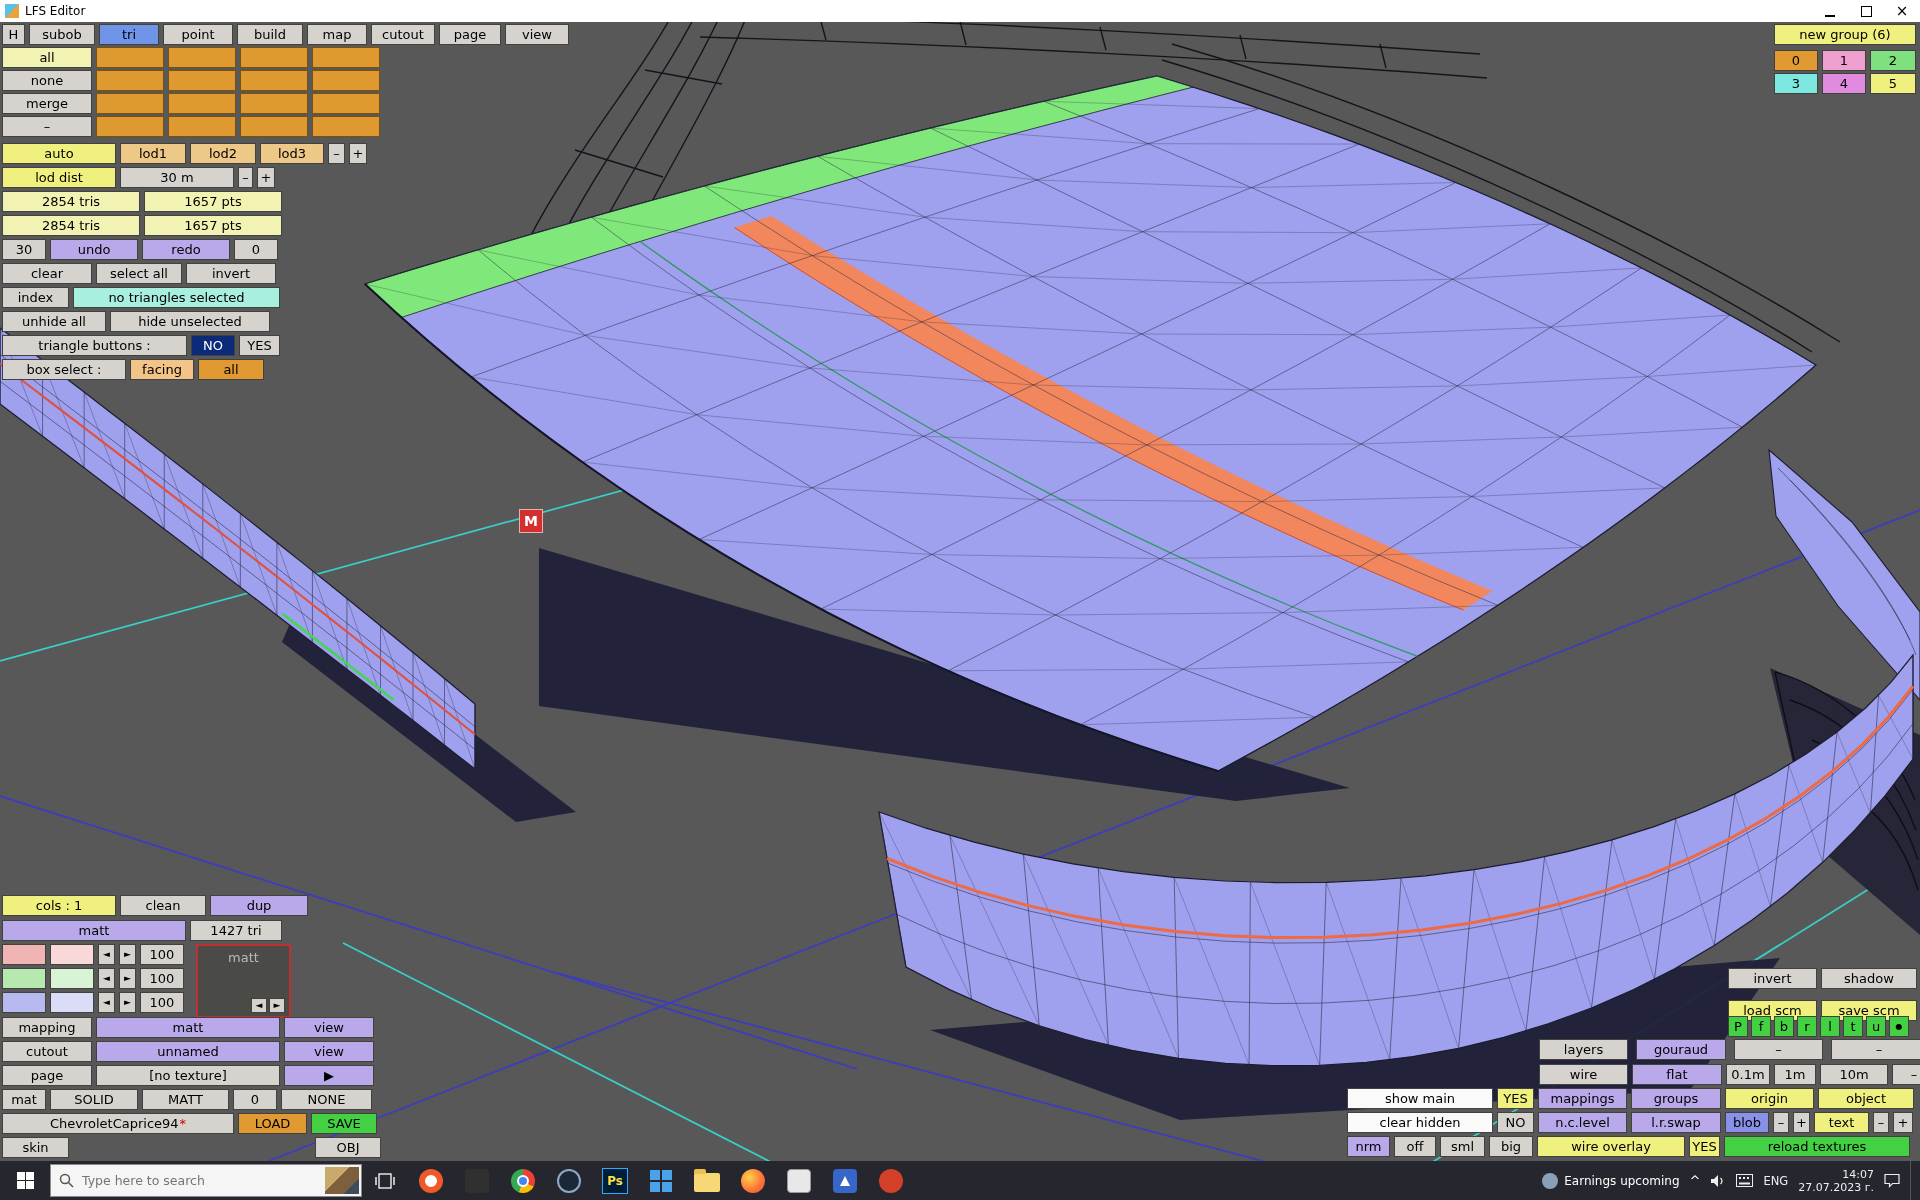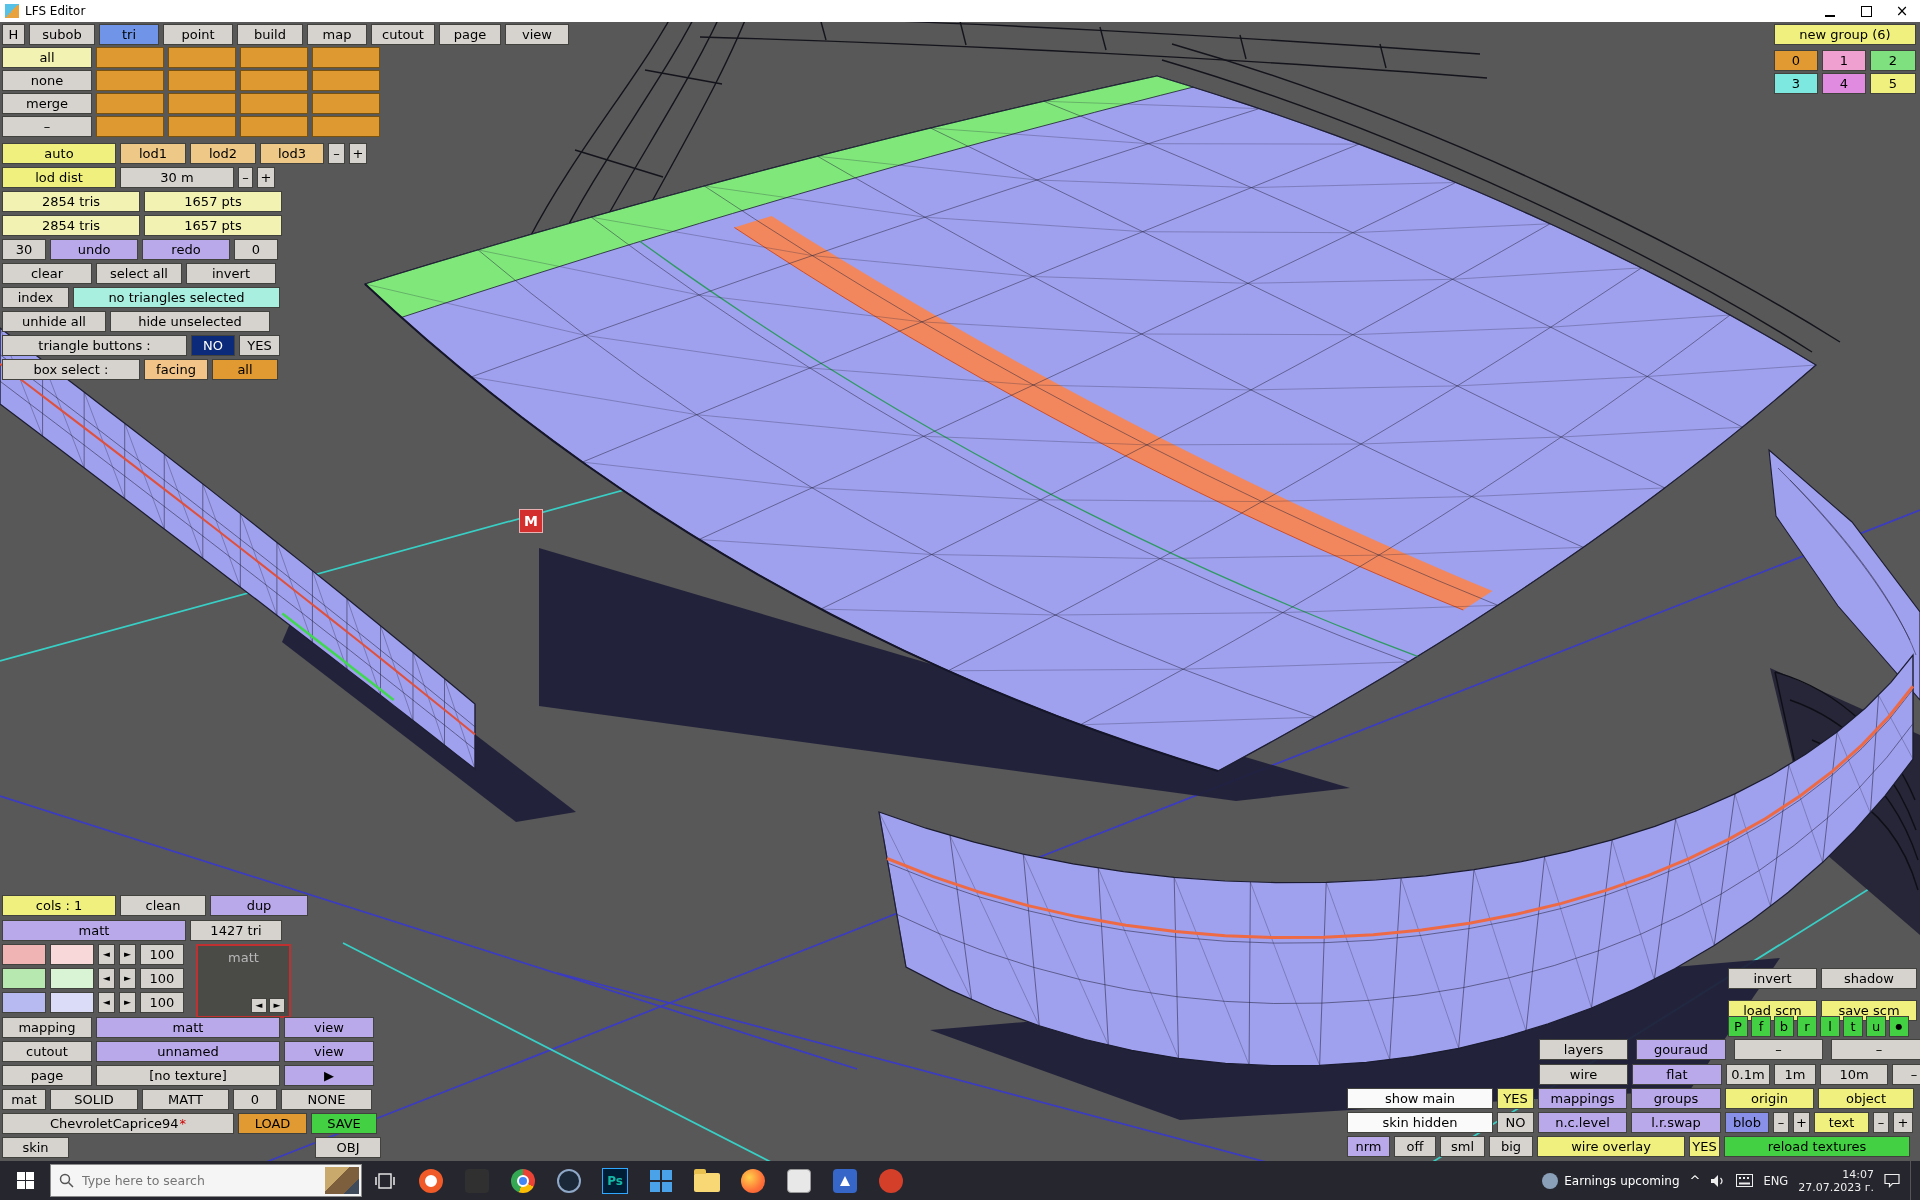--- a/index.html
+++ b/index.html
@@ -61,21 +61,21 @@
   .tb-search .simg{width:34px;height:27px;margin-left:auto;
              background:linear-gradient(135deg,#c9a96c 0 40%,#7d5f3d 40% 75%,#3f4a5a 75% 100%);}
   .ticon{width:46px;height:39px;display:flex;align-items:center;justify-content:center;}
   .ic-circle{width:24px;height:24px;border-radius:50%;}
   .ic-square{width:24px;height:24px;border-radius:4px;}
   .ic-donut{width:24px;height:24px;border-radius:50%;background:#fff;border:6px solid #f05a28;box-sizing:border-box;}
   .ic-chrome{width:24px;height:24px;border-radius:50%;
      background:conic-gradient(#ea4335 0 120deg,#fbbc05 120deg 200deg,#34a853 200deg 360deg);position:relative;}
   .ic-chrome::after{content:"";position:absolute;left:6px;top:6px;width:12px;height:12px;border-radius:50%;
      background:#4285f4;border:2px solid #fff;box-sizing:border-box;}
-  .ic-ps{width:24px;height:24px;background:#001e36;color:#14b8a6;font-size:12px;font-weight:bold;
+  .ic-ps{width:24px;height:24px;background:#001e36;color:#fde047;font-size:12px;font-weight:bold;
      display:flex;align-items:center;justify-content:center;border:1px solid #31a8ff;}
   .ic-tiles{width:22px;height:22px;display:grid;grid-template-columns:10px 10px;grid-template-rows:10px 10px;gap:2px;}
   .ic-tiles span{background:#4aa3e8;}
   .ic-folder{width:26px;height:19px;background:#f8d775;border-radius:2px;position:relative;margin-top:4px;}
   .ic-folder::before{content:"";position:absolute;left:0;top:-4px;width:12px;height:5px;background:#e8c14f;
      border-radius:2px 2px 0 0;}
   .tb-tray{margin-left:auto;display:flex;align-items:center;gap:10px;padding-right:4px;height:39px;}
   .tb-widget{display:flex;align-items:center;gap:6px;font-size:12px;color:#fff;}
   .tb-widget .w-ico{width:16px;height:16px;border-radius:50%;background:#8aa0b8;display:inline-block;}
   .tb-caret{font-size:13px;color:#fff;}
@@ -383,21 +383,21 @@
   <div class="row" style="left:2px;top:311px;">
     <div class="b" style="width:104px">unhide all</div>
     <div class="b" style="width:160px">hide unselected</div>
   </div>
   <div class="row" style="left:2px;top:335px;">
     <div class="b" style="width:185px">triangle buttons :</div>
     <div class="b c-navy" style="width:44px">NO</div>
     <div class="b" style="width:41px">YES</div>
   </div>
   <div class="row" style="left:2px;top:359px;">
-    <div class="b" style="width:138px">box select :</div>
+    <div class="b" style="width:124px">box select :</div>
     <div class="b c-ltorange" style="width:64px">facing</div>
     <div class="b c-orange" style="width:66px">all</div>
   </div>
 
   <div class="row" style="left:2px;top:895px;">
     <div class="b c-yellow" style="width:114px">cols : 1</div>
     <div class="b" style="width:86px">clean</div>
     <div class="b c-violet" style="width:98px">dup</div>
   </div>
   <div class="row" style="left:2px;top:920px;">
@@ -502,21 +502,21 @@
   </div>
   <div class="row" style="left:1347px;top:1088px;">
     <div class="b c-white" style="width:146px">show main</div>
     <div class="b c-yellow" style="width:37px">YES</div>
     <div class="b c-violet" style="width:89px">mappings</div>
     <div class="b c-violet" style="width:90px">groups</div>
     <div class="b c-yellow" style="width:89px">origin</div>
     <div class="b c-yellow" style="width:96px">object</div>
   </div>
   <div class="row" style="left:1347px;top:1112px;">
-    <div class="b c-white" style="width:146px">skin hidden</div>
+    <div class="b c-white" style="width:146px">clear hidden</div>
     <div class="b" style="width:37px">NO</div>
     <div class="b c-violet" style="width:89px">n.c.level</div>
     <div class="b c-violet" style="width:90px">l.r.swap</div>
     <div class="b c-blob" style="width:44px">blob</div>
     <div class="b" style="width:16px">–</div>
     <div class="b" style="width:17px">+</div>
     <div class="b c-yellow" style="width:55px">text</div>
     <div class="b" style="width:16px">–</div>
     <div class="b" style="width:20px">+</div>
   </div>

